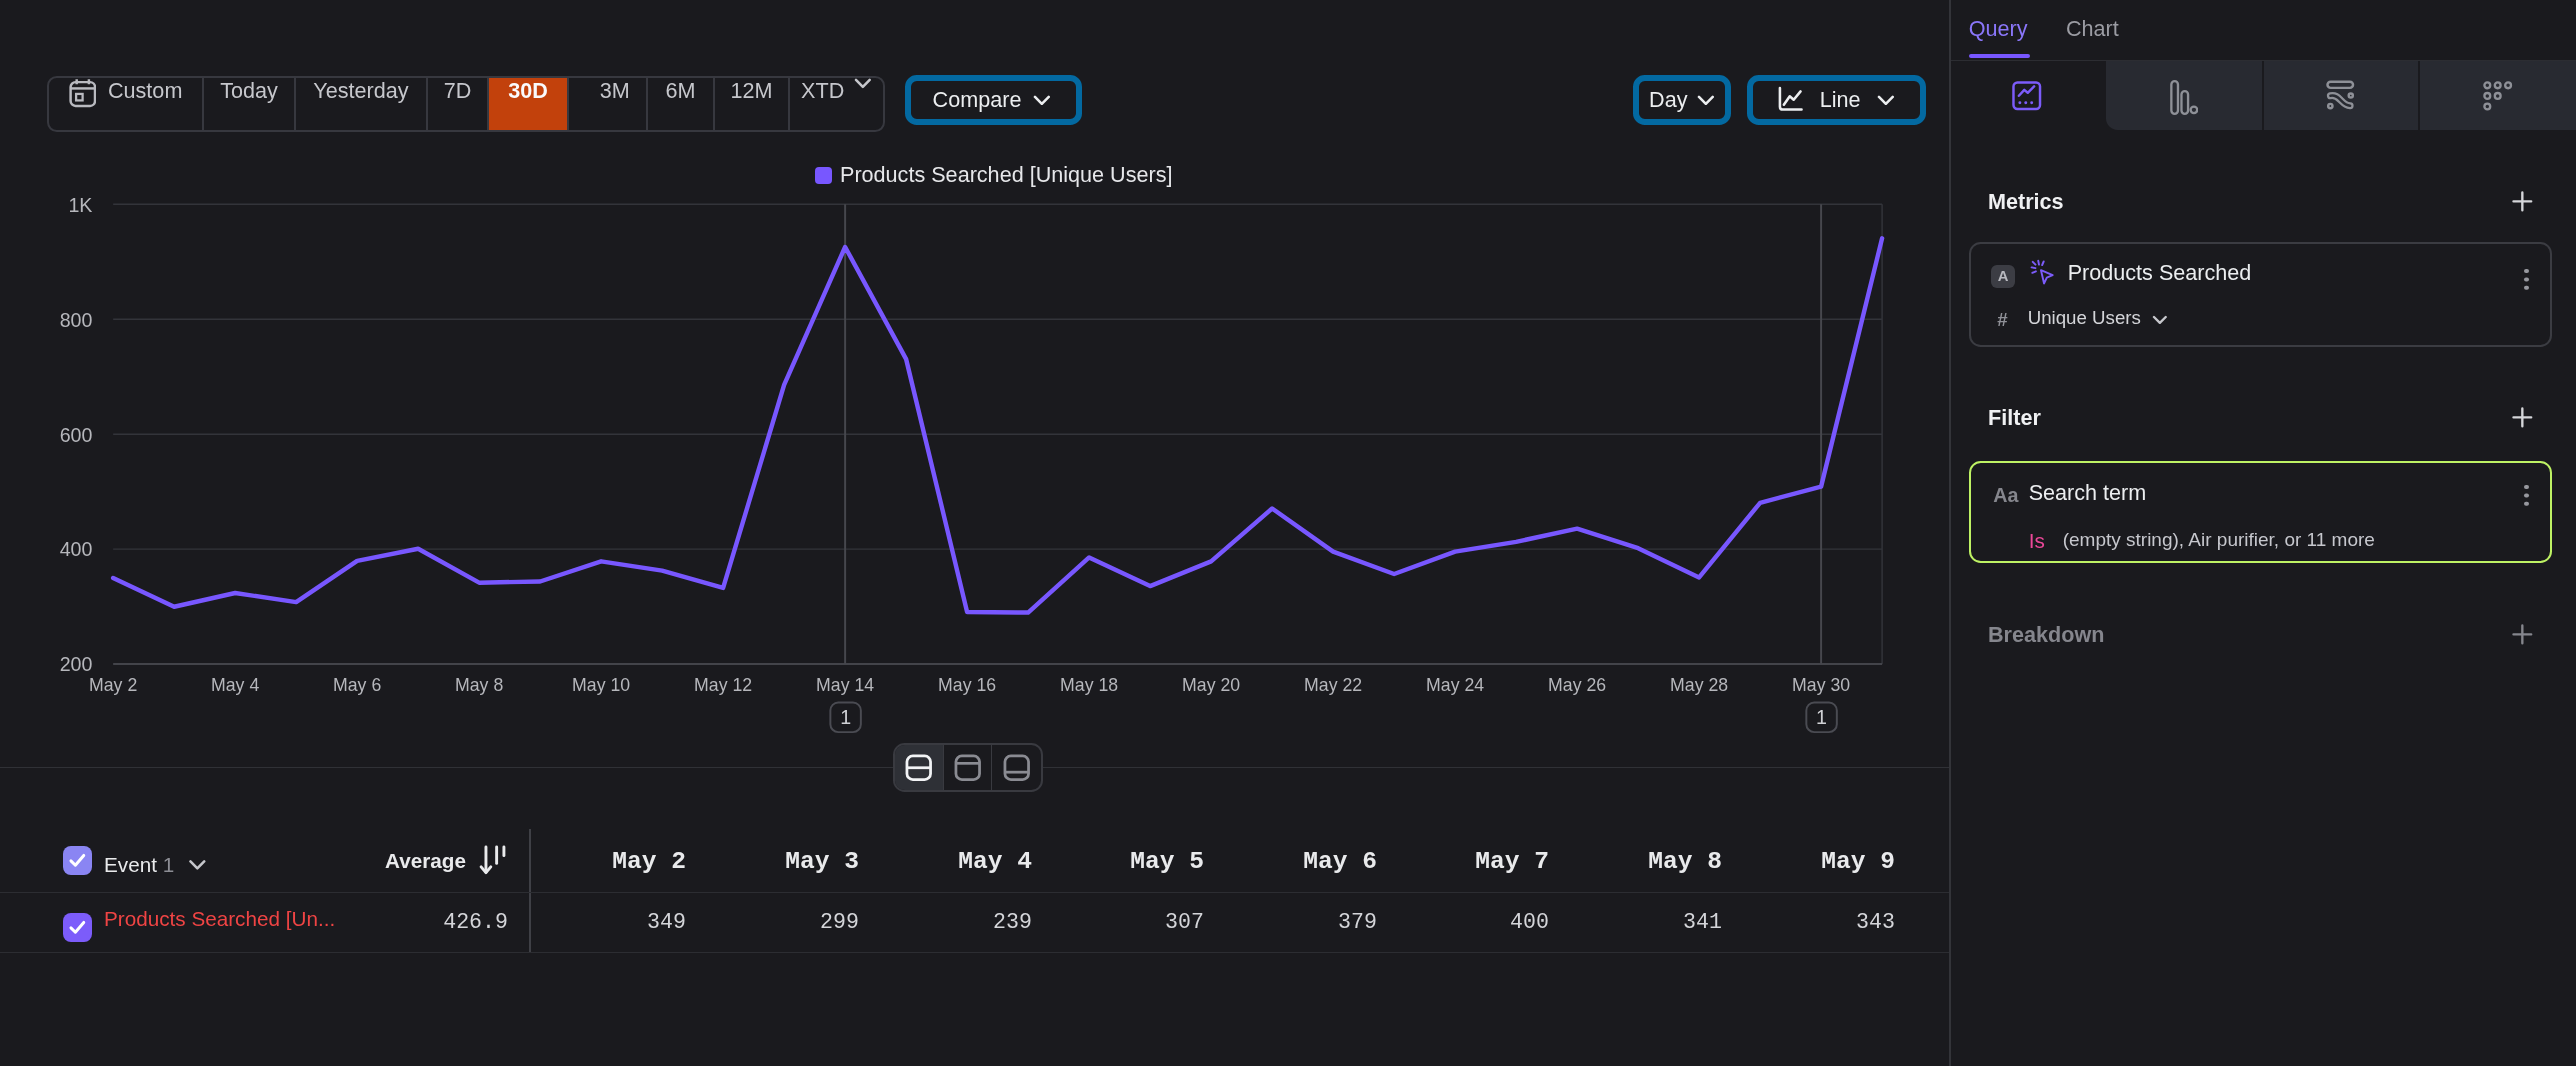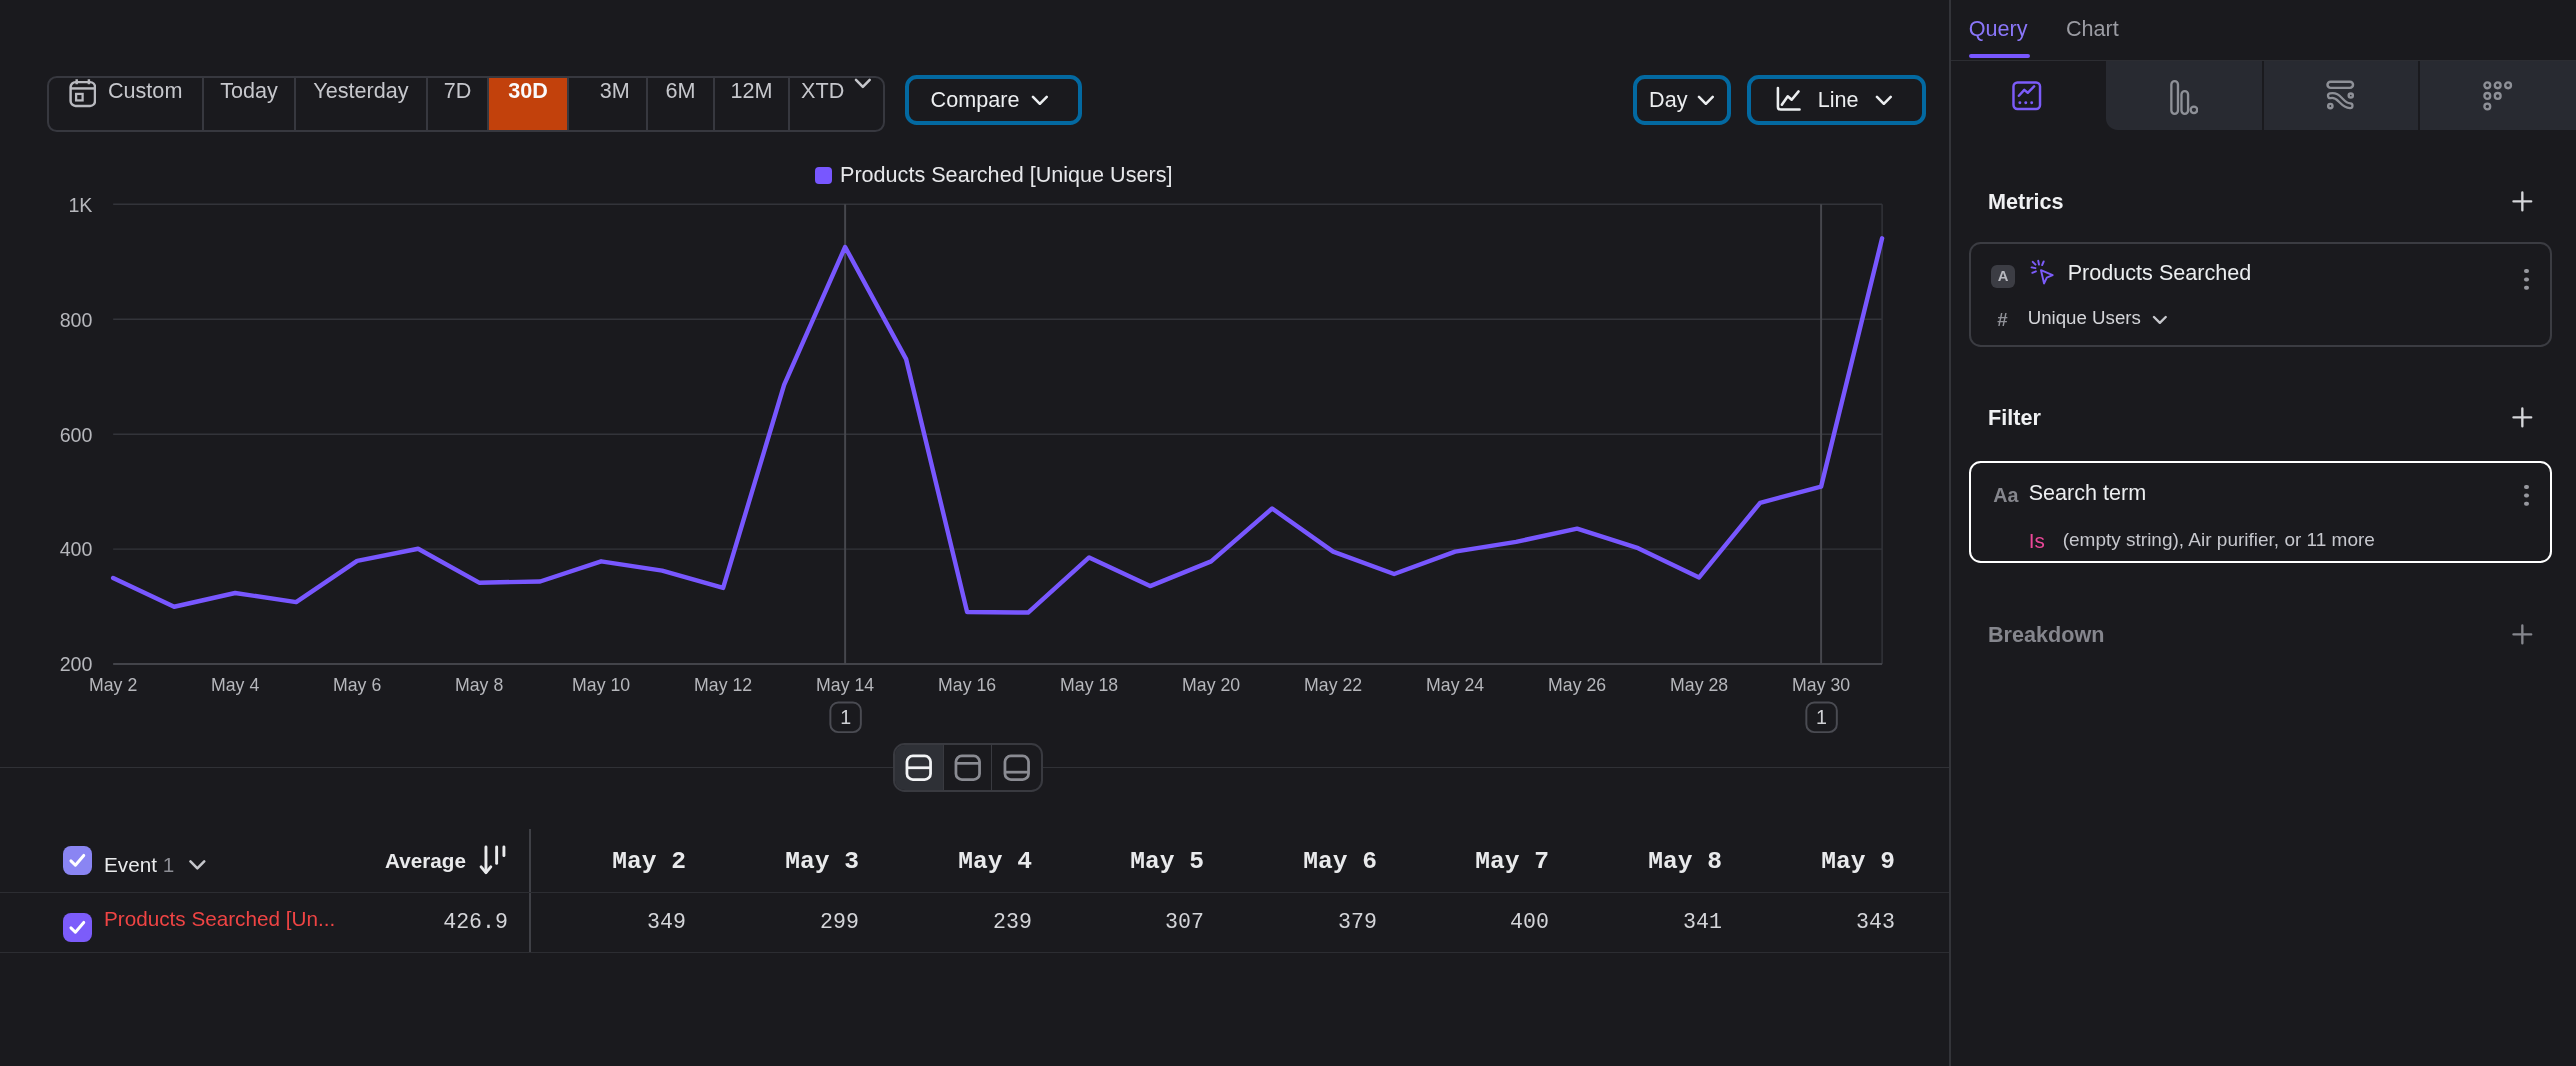--- a/index.html
+++ b/index.html
@@ -1,20 +1,20 @@
 <!DOCTYPE html>
 <html><head>
 <meta charset="utf-8">
 <style>
   * { margin:0; padding:0; box-sizing:border-box; }
   html,body { width:2576px; height:1067px; background:#1a1a1e; overflow:hidden;
     font-family:"Liberation Sans", sans-serif; }
   .abs { position:absolute; }
   body { position:relative; }
-  .btn { position:absolute; border:4px solid #0369a1; border-radius:11.8px;
+  .btn { position:absolute; border:6px solid #0369a1; border-radius:11.8px;
     display:flex; align-items:center; justify-content:center;
     color:#eceef0; font-size:21.6px; }
 </style>
 </head>
 <body>
 
 <div class="abs" id="daterange" style="left:47px; top:76px; width:838px; height:56px;
   border:2px solid #37383f; border-radius:9.8px; display:flex; color:#c6c7cc; font-size:21.6px;">
   <div class="seg" style="width:158px;">
       <svg width="27.6" height="29.5" viewBox="0 0 28 30" fill="none" stroke="#b9bac0" stroke-width="2.5">
@@ -251,21 +251,21 @@
     <svg class="abs" style="left:181px; top:71px;" width="15.7" height="9.8" viewBox="0 0 16 10" fill="none" stroke="#c6c7cc" stroke-width="2.4" stroke-linecap="round" stroke-linejoin="round">
         <path d="M2 2 L8 8 L14 2"></path>
       </svg>
   </div>
 
   <div class="abs" style="left:37px; top:405px; font-size:21.6px; font-weight:700; color:#f0f1f3;">Filter</div>
   <svg class="abs" style="left:561px; top:407px;" width="20.7" height="20.7" viewBox="0 0 21 21" fill="none" stroke="#d5d6da" stroke-width="2.4" stroke-linecap="round">
       <path d="M10.5 1.5 V19.5 M1.5 10.5 H19.5"></path>
     </svg>
 
-  <div class="abs" style="left:17.7px; top:461px; width:583px; height:102px; border:2px solid #ffffff; border-radius:11.8px;">
+  <div class="abs" style="left:17.7px; top:461px; width:583px; height:102px; border:2px solid #bef264; border-radius:11.8px;">
     <div class="abs" style="left:22.6px; top:20.7px; font-size:19.7px; font-weight:700; color:#85868d;">Aa</div>
     <div class="abs" style="left:58px; top:17.7px; line-height:24.6px; font-size:21.6px; font-weight:500; color:#eceef0;">Search term</div>
     <div class="abs dots" style="left:553px; top:21.6px;"></div>
     <div class="abs" style="left:58px; top:66px; line-height:23.6px; font-size:20.7px; color:#ec4899;">Is</div>
     <div class="abs" style="left:92px; top:65px; line-height:23.6px; font-size:19px; color:#c6c7cd;">(empty string), Air purifier, or 11 more</div>
   </div>
 
   <div class="abs" style="left:37px; top:622px; font-size:21.6px; font-weight:700; color:#85868d;">Breakdown</div>
   <svg class="abs" style="left:561px; top:624px;" width="20.7" height="20.7" viewBox="0 0 21 21" fill="none" stroke="#85868d" stroke-width="2.4" stroke-linecap="round">
       <path d="M10.5 1.5 V19.5 M1.5 10.5 H19.5"></path>

